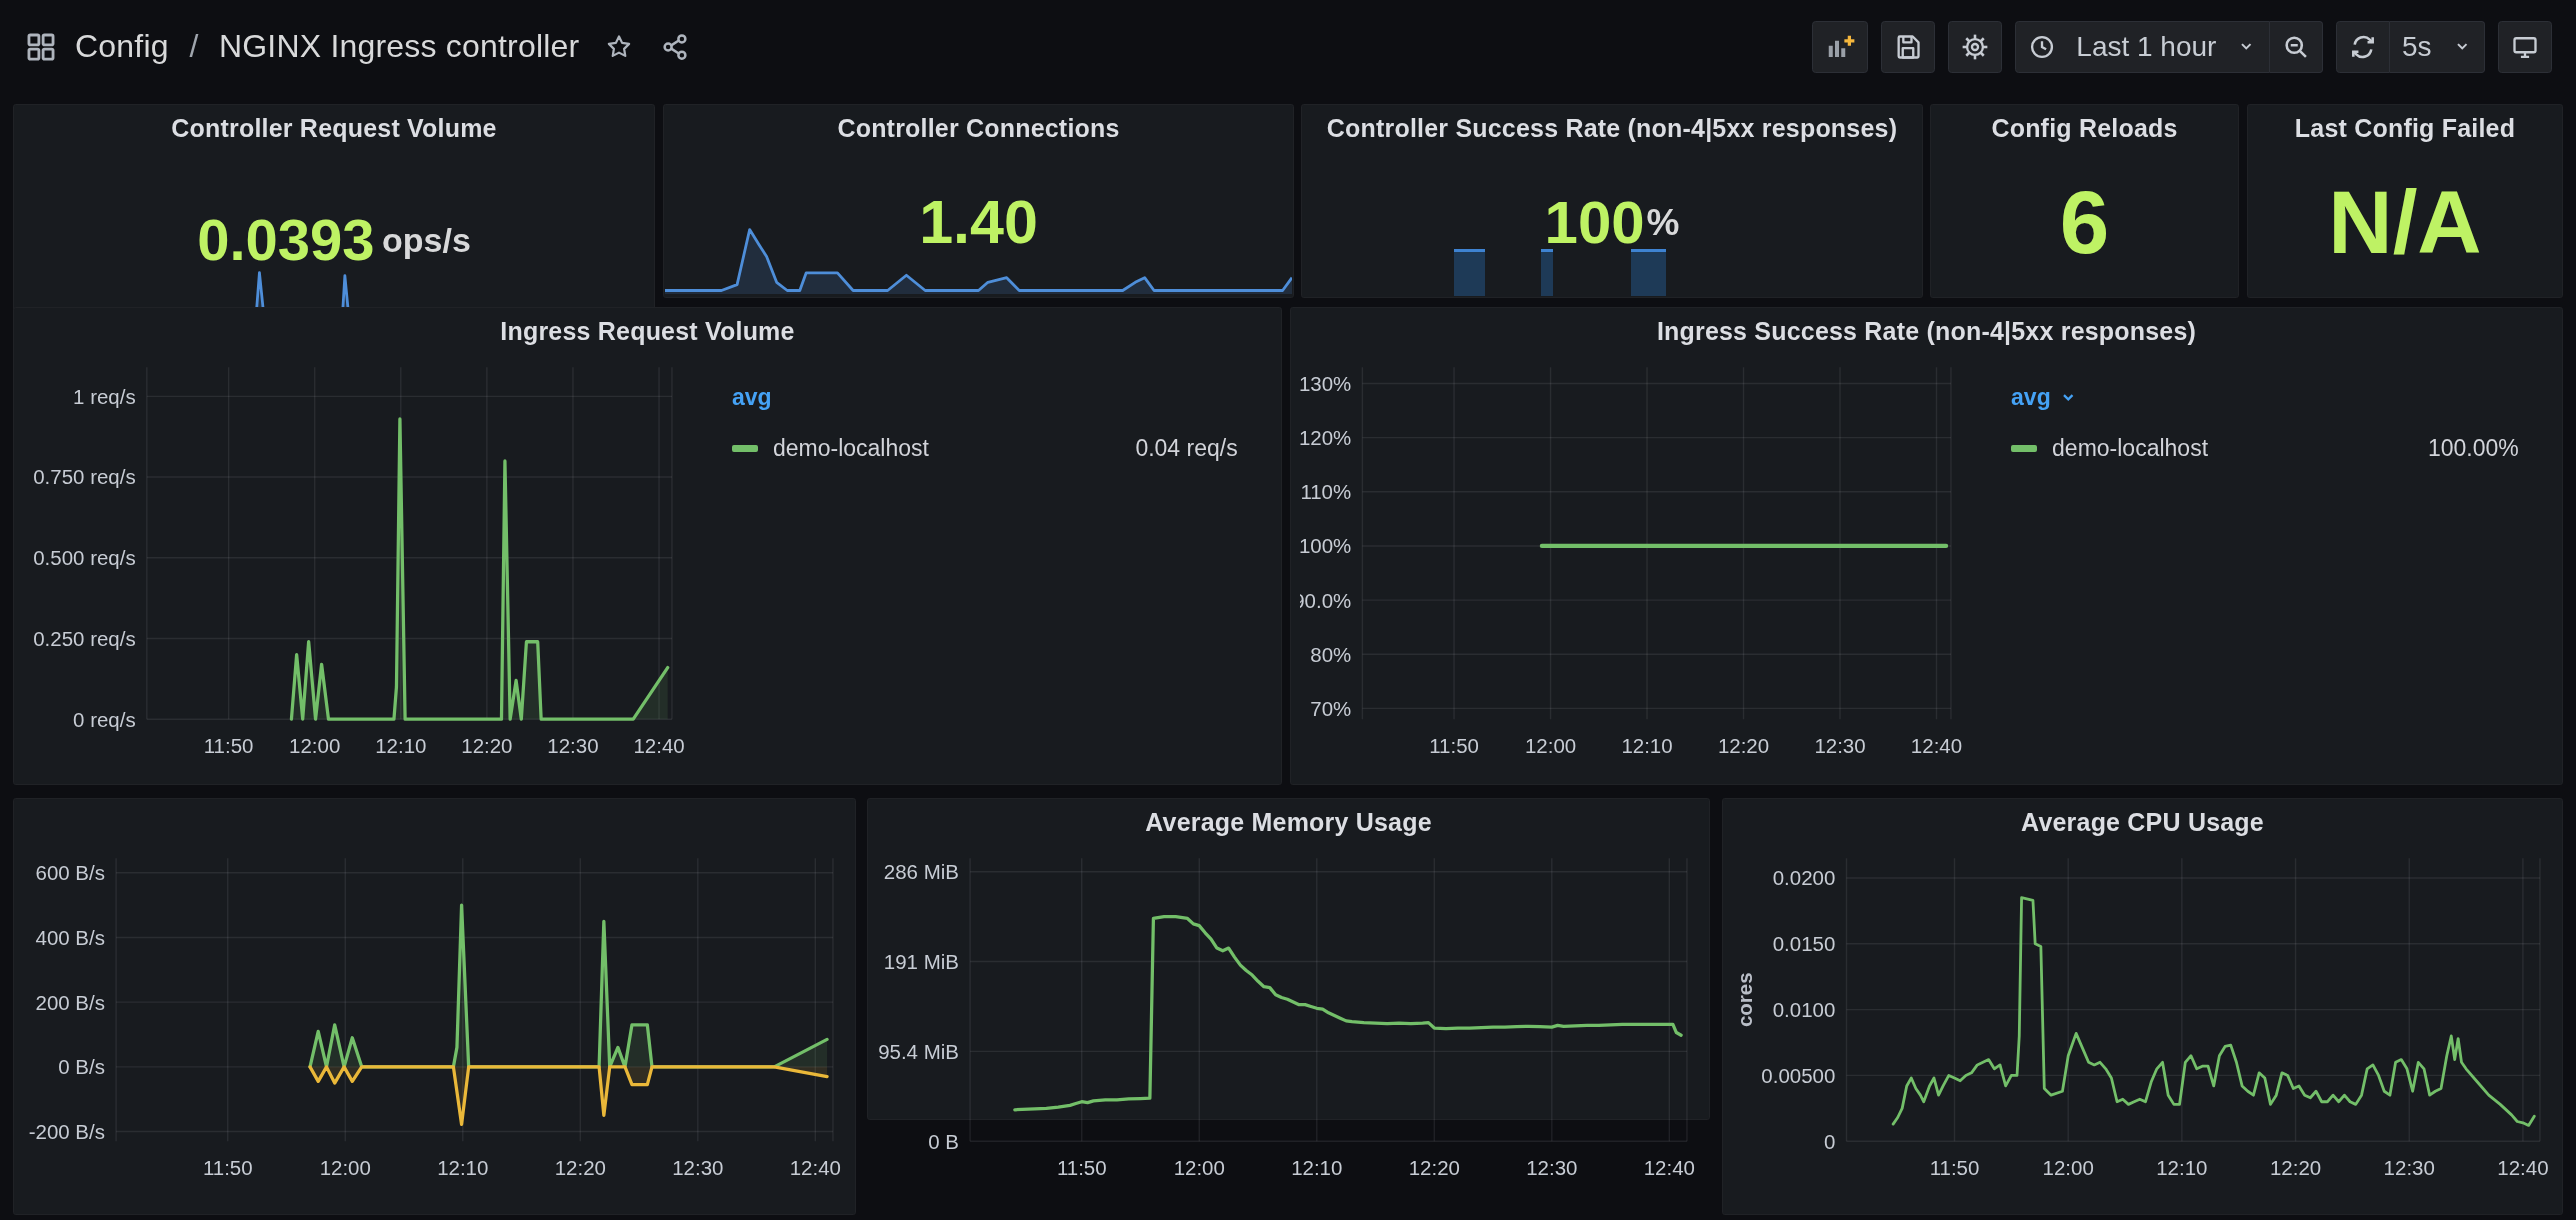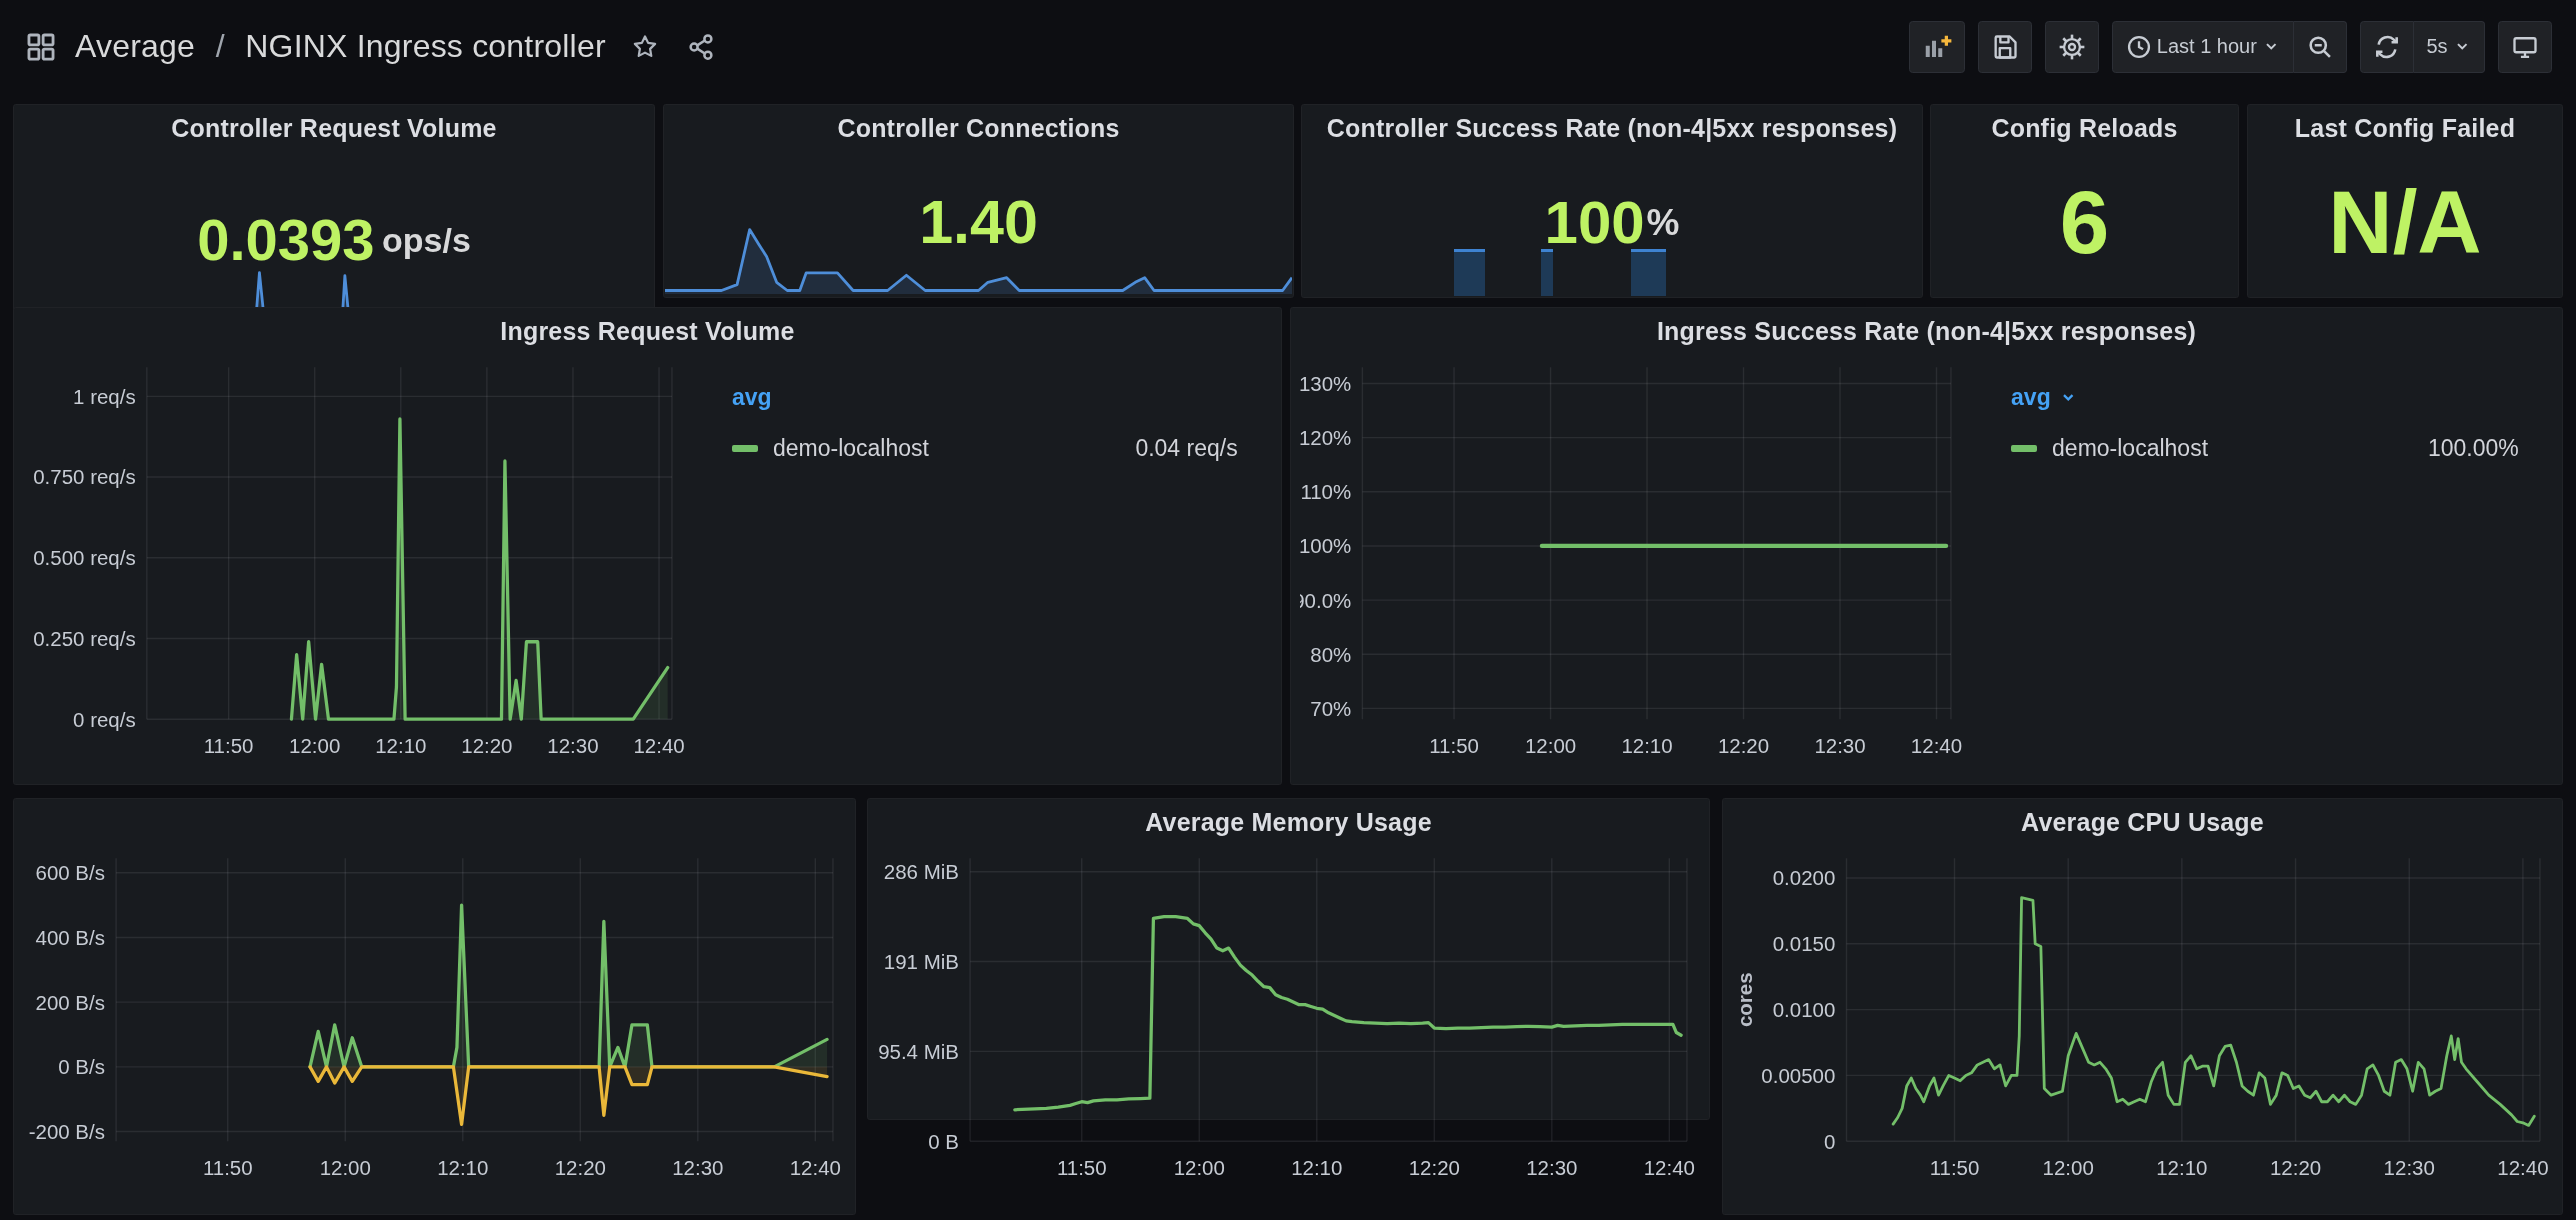--- a/index.html
+++ b/index.html
@@ -17,22 +17,22 @@
     background:#0d0e12;
   }
   .crumb-wrap { display:flex; align-items:center; gap:17px; }
   .crumb-text { font-size:32px; font-weight:500; color:#d8d9da; letter-spacing:0.2px; }
   .crumb-sep { font-size:32px; color:#9fa5ad; margin:0 3.7px; }
   .hdr-icon { color:#aeb4bd; display:flex; align-items:center; }
   .toolbar { margin-left:auto; display:flex; align-items:center; gap:13px; }
   .tbtn {
     height:52px; min-width:52px; padding:0 12px;
     background:#202226; border:0.9px solid #2c2f36; border-radius:3.7px;
-    display:flex; align-items:center; justify-content:center; gap:4px;
-    color:#c7ccd3; font-size:20px; font-weight:500; cursor:pointer;
+    display:flex; align-items:center; justify-content:center; gap:20px;
+    color:#c7ccd3; font-size:28px; font-weight:500; cursor:pointer;
   }
   .btn-group { display:flex; }
   .btn-group .tbtn { border-radius:0; }
   .btn-group .tbtn:first-child { border-radius:3.7px 0 0 3.7px; }
   .btn-group .tbtn:last-child { border-radius:0 3.7px 3.7px 0; border-left:none; }
   
   .panel {
     position:absolute; background:#181b1f; border:0.9px solid #202226;
     border-radius:2.8px;
   }
@@ -69,21 +69,21 @@
 <div class="app-header">
   <div class="crumb-wrap">
     <span class="hdr-icon">
       <svg width="34" height="34" viewBox="0 0 24 24" fill="none" stroke="currentColor" stroke-width="2">
         <rect x="3.5" y="3.5" width="7" height="7" rx="1"></rect>
           <rect x="13.5" y="3.5" width="7" height="7" rx="1"></rect>
         <rect x="3.5" y="13.5" width="7" height="7" rx="1"></rect>
           <rect x="13.5" y="13.5" width="7" height="7" rx="1"></rect>
       </svg>
     </span>
-    <span class="crumb-text">Average</span>
+    <span class="crumb-text">Config</span>
     <span class="crumb-sep">/</span>
     <span class="crumb-text">NGINX Ingress controller</span>
     <span class="hdr-icon" style="margin-left:7.4px">
       <svg width="30" height="30" viewBox="0 0 24 24" fill="none" stroke="currentColor" stroke-width="1.8" stroke-linejoin="round">
         <path d="M12 3.6l2.5 5.1 5.6 0.8-4 4 0.9 5.6-5-2.6-5 2.6 0.9-5.6-4-4 5.6-0.8z"></path>
       </svg>
     </span>
     <span class="hdr-icon" style="margin-left:9.3px">
       <svg width="30" height="30" viewBox="0 0 24 24" fill="none" stroke="currentColor" stroke-width="2">
         <circle cx="6.5" cy="12" r="2.8"></circle>

